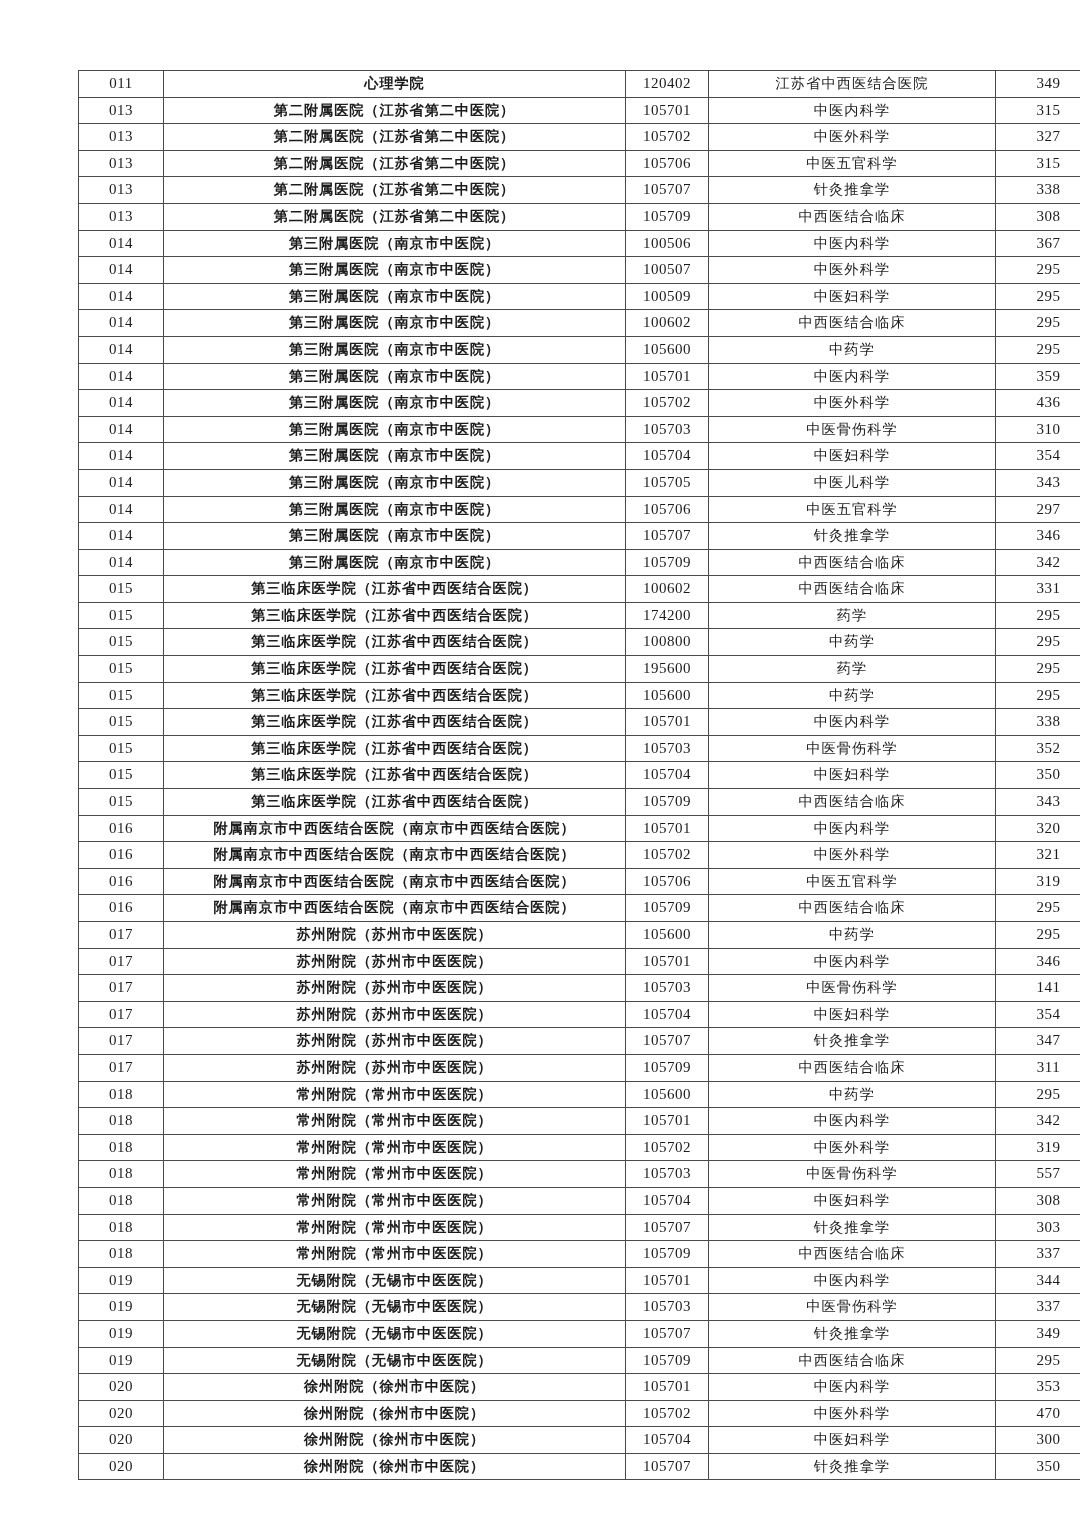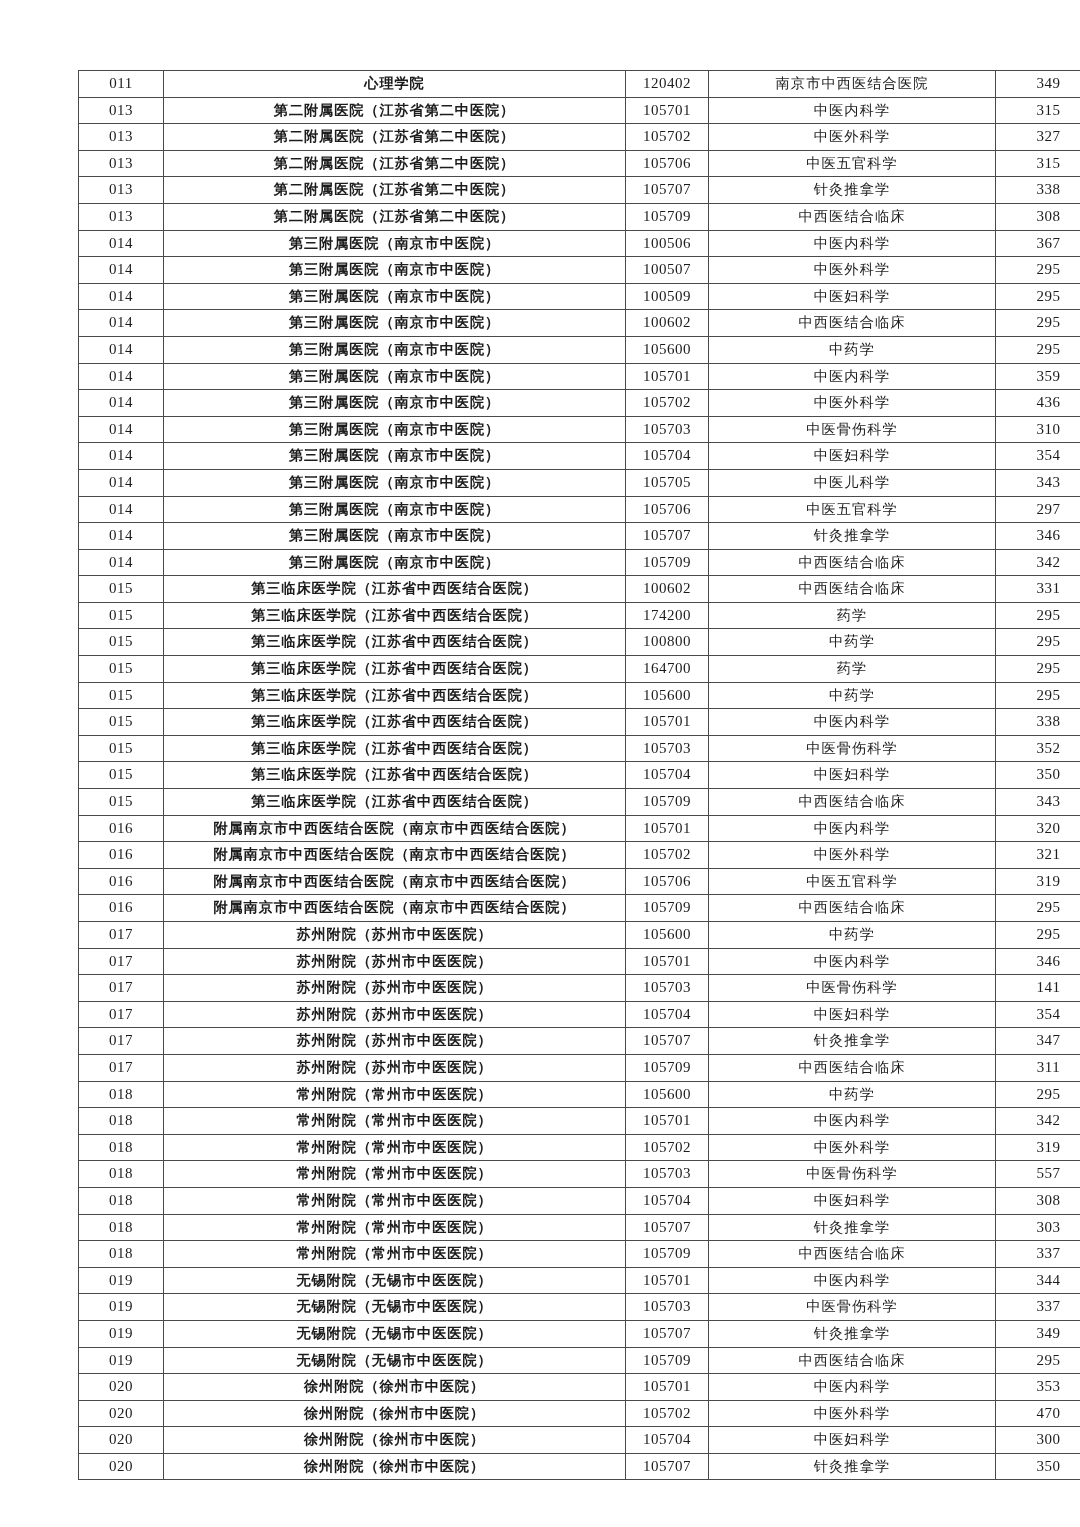--- a/index.html
+++ b/index.html
@@ -85,21 +85,21 @@
         <col class="c-unitname">
         <col class="c-majorcode">
         <col class="c-majorname">
         <col class="c-score">
       </colgroup>
       <tbody>
           <tr>
             <td class="num">011</td>
             <td class="unit-name">心理学院</td>
             <td class="num">120402</td>
-            <td class="major-name">南京市中西医结合医院</td>
+            <td class="major-name">江苏省中西医结合医院</td>
             <td class="num">349</td>
           </tr>
           <tr>
             <td class="num">013</td>
             <td class="unit-name">第二附属医院（江苏省第二中医院）</td>
             <td class="num">105701</td>
             <td class="major-name">中医内科学</td>
             <td class="num">315</td>
           </tr>
           <tr>
@@ -238,21 +238,21 @@
           <tr>
             <td class="num">015</td>
             <td class="unit-name">第三临床医学院（江苏省中西医结合医院）</td>
             <td class="num">100800</td>
             <td class="major-name">中药学</td>
             <td class="num">295</td>
           </tr>
           <tr>
             <td class="num">015</td>
             <td class="unit-name">第三临床医学院（江苏省中西医结合医院）</td>
-            <td class="num">164700</td>
+            <td class="num">195600</td>
             <td class="major-name">药学</td>
             <td class="num">295</td>
           </tr>
           <tr>
             <td class="num">015</td>
             <td class="unit-name">第三临床医学院（江苏省中西医结合医院）</td>
             <td class="num">105600</td>
             <td class="major-name">中药学</td>
             <td class="num">295</td>
           </tr>

